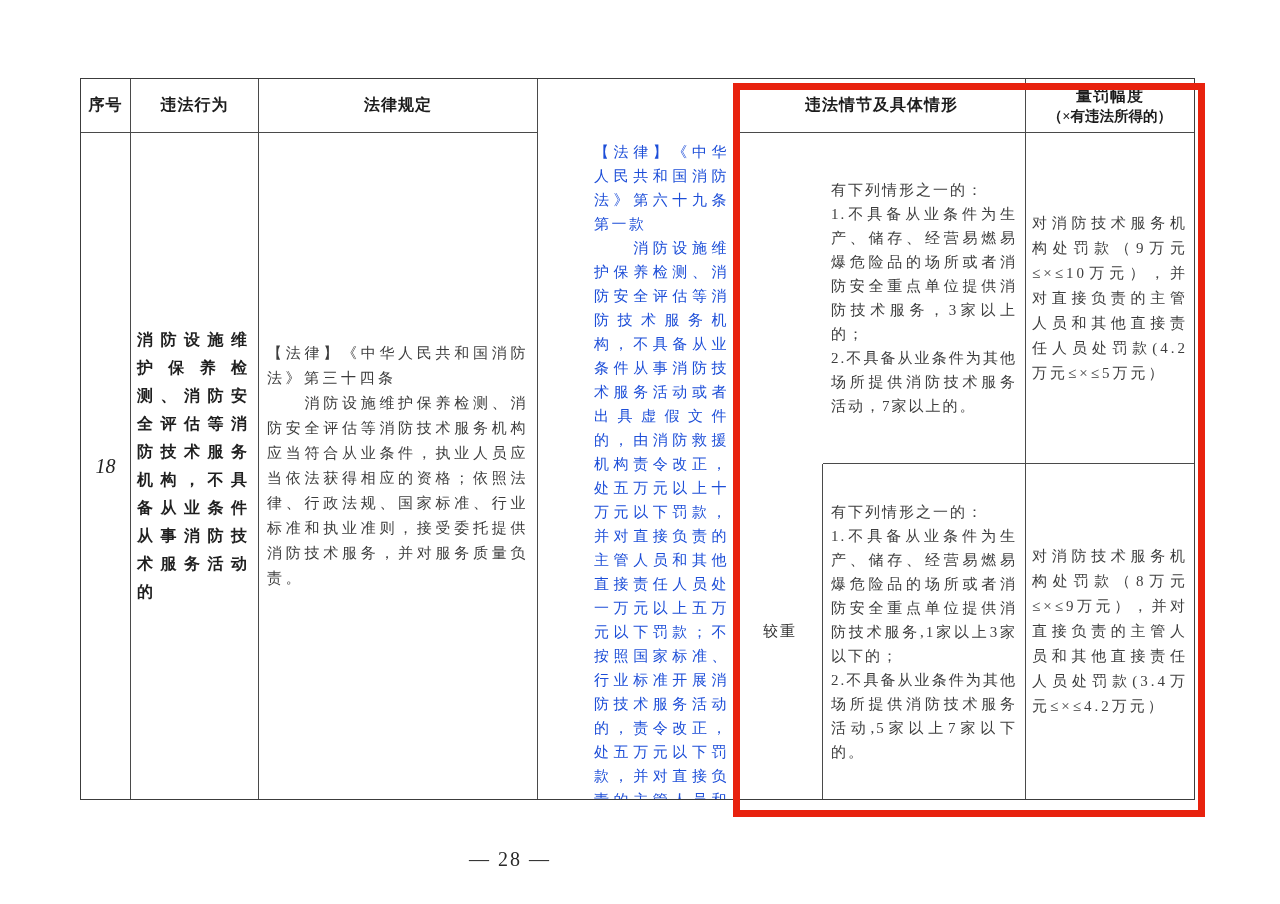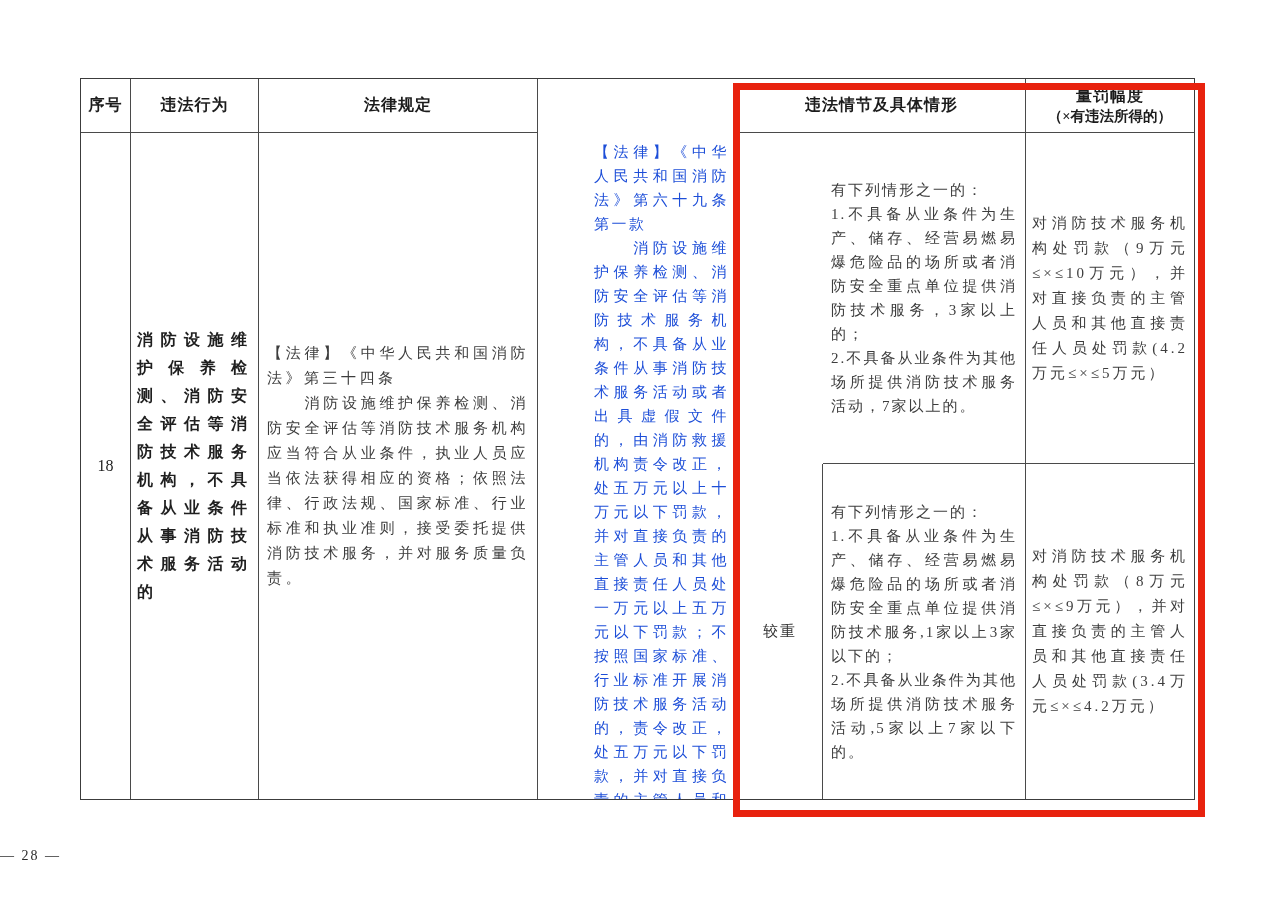--- a/index.html
+++ b/index.html
@@ -28,21 +28,21 @@
   .cell.hline{border-bottom:1px solid #4a4a4a;}
   .header-cell{
     align-items:center;justify-content:center;
     font-weight:bold;font-size:16px;color:#1c1c1c;
     letter-spacing:1px;text-align:center;
   }
   .header-cell .sub{font-size:14.5px;letter-spacing:0;}
   .center-v{justify-content:center;}
   .center-h{align-items:center;}
   .pre{white-space:pre-wrap;}
-  .index-text{font-size:16px;color:#222;}
+  .index-text{font-size:20px;color:#222;font-style:italic;}
   .behavior-text{
     font-weight:bold;font-size:16px;line-height:28px;
     letter-spacing:5px;color:#1f1f1f;
     text-align:justify;padding:4px 6px;
   }
   .law-text{
     font-size:15px;line-height:25px;letter-spacing:3.5px;
     color:#3d3d3d;text-align:justify;padding:4px 8px;
   }
   .basis-text{
@@ -60,21 +60,21 @@
   }
   .red-box{
     position:absolute;left:733px;top:83px;
     width:472px;height:734px;
     box-sizing:border-box;
     border:7px solid #e8220e;
     pointer-events:none;
   }
   .footer{
     position:absolute;left:0;top:848px;width:1020px;
-    font-size:14px;color:#2a2a2a;
+    text-align:center;font-size:20px;color:#2a2a2a;
     letter-spacing:2px;
   }
 </style>
 </head>
 <body>
 
 <div class="table-grid">
 
   <div class="cell hline header-cell" style="grid-column:1;grid-row:1;">
     <span>序号</span>

